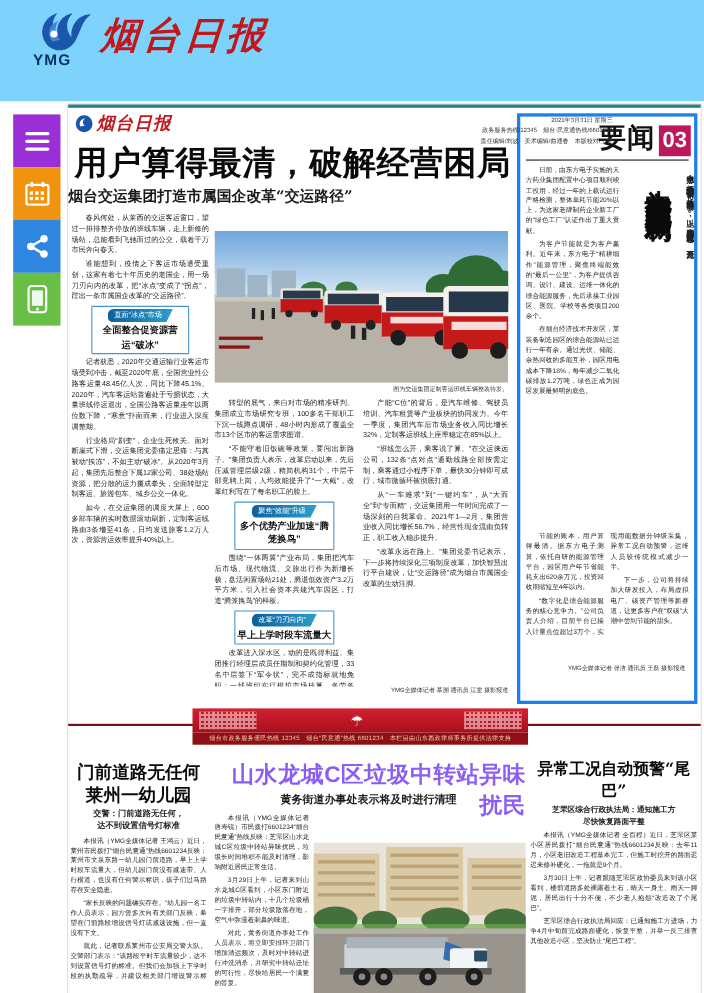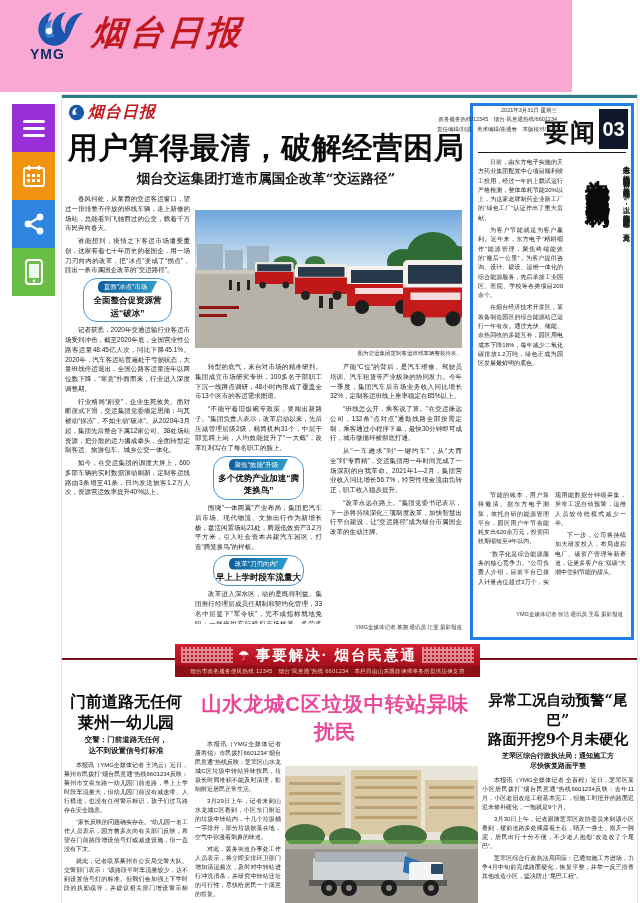--- a/index.html
+++ b/index.html
@@ -1,20 +1,20 @@
 <!DOCTYPE html>
 <html><head>
 <meta charset="utf-8">
 <style>
   html,body{margin:0;padding:0;}
   body{width:640px;height:903px;position:relative;background:#fff;overflow:hidden;
        font-family:"Liberation Sans",sans-serif;-webkit-font-smoothing:antialiased;}
 
   
-  #site-header{position:absolute;left:0;top:0;width:572px;height:92px;background:#f9a8d4;}
+  #site-header{position:absolute;left:0;top:0;width:640px;height:92px;background:#7dd3fc;}
   #ymg-logo{position:absolute;left:26px;top:4px;width:70px;height:60px;}
   #ymg-abbr{position:absolute;left:30px;top:46px;font-size:14px;font-weight:900;color:#0c2f63;letter-spacing:1px;}
   #site-title{position:absolute;left:92px;top:10px;font-size:34px;font-weight:900;color:#c0181c;
               font-family:"DejaVu Serif",serif;font-style:italic;letter-spacing:4px;transform:skewX(-4deg);}
 
   
   #toolbar{position:absolute;left:12px;top:104px;width:43px;}
   .tool-btn{width:43px;height:48px;display:flex;align-items:center;justify-content:center;cursor:pointer;}
   .tb-purple{background:#9a2fd8;} .tb-orange{background:#f0930f;}
   .tb-blue{background:#2e86e0;}  .tb-green{background:#69bf46;}
@@ -28,51 +28,51 @@
   #paper-masthead .mast-title{font-size:16px;font-weight:900;color:#c0181c;font-family:"DejaVu Serif",serif;font-style:italic;letter-spacing:1px;}
 
   #dateline{position:absolute;left:345px;top:8px;width:150px;text-align:right;z-index:5;
             font-size:5.5px;line-height:1.7;color:#333;}
 
   
   #hl-box{position:absolute;left:408px;top:5px;width:164px;height:537px;border:3px solid #1f7fe8;
           background:#fff;box-sizing:border-box;cursor:pointer;}
   #hl-head{display:flex;justify-content:flex-end;align-items:flex-end;margin:3px 3px 0 0;}
   #section-label{font-size:25px;font-weight:900;color:#111;letter-spacing:1px;}
-  #page-number{width:29px;height:40px;background:#0f172a;color:#fff;font-size:20px;font-weight:700;
+  #page-number{width:29px;height:28px;background:#be185d;color:#fff;font-size:20px;font-weight:700;
                display:flex;align-items:center;justify-content:center;margin-left:3px;}
   #hl-rule{border-top:1.5px solid #1a1a1a;margin:3px 5px 0 5px;}
   #hl-content{display:flex;flex-direction:row;height:332px;margin-top:2px;}
   #hl-intro{flex:1;padding:3px 2px 0 5px;font-size:6px;line-height:1.55;color:#222;text-align:justify;overflow:hidden;}
   #hl-intro p{margin:0 0 3px 0;text-indent:2em;}
   #hl-vhead{width:46px;writing-mode:vertical-rl;text-orientation:upright;font-size:25px;font-weight:900;
             color:#0a0a0a;line-height:1.05;letter-spacing:2px;padding-top:4px;}
   #hl-kicker{width:20px;writing-mode:vertical-rl;text-orientation:mixed;font-size:7px;font-weight:600;
              color:#222;line-height:1.4;padding-top:5px;letter-spacing:0.5px;}
   #hl-body{margin:4px 5px 0 5px;height:118px;column-count:2;column-gap:6px;
            font-size:6px;line-height:1.55;color:#222;text-align:justify;overflow:hidden;}
   #hl-body p{margin:0 0 3px 0;text-indent:2em;}
   #hl-byline{margin:2px 8px 0 0;text-align:right;font-size:5.5px;color:#333;}
 
   
   #lead-headline{position:absolute;left:0;top:30px;width:408px;text-align:center;
                  font-size:30px;font-weight:900;color:#0a0a0a;letter-spacing:0.5px;}
-  #lead-subhead{position:absolute;left:0;top:72px;width:408px;text-align:center;
+  #lead-subhead{position:absolute;left:0;top:72px;width:408px;
                 font-size:13.5px;font-weight:700;color:#1a1a1a;font-family:"DejaVu Serif",serif;}
   #lead-body{position:absolute;left:0;top:96px;width:405px;height:446px;}
   .news-col{position:absolute;font-size:6.5px;line-height:1.5;color:#222;text-align:justify;overflow:hidden;}
   .news-col p{margin:0 0 3px 0;text-indent:2em;}
   #lead-col1{left:3px;top:0;width:125px;height:446px;}
   #lead-photo{position:absolute;left:133px;top:16px;width:267px;height:138px;}
   #lead-caption{position:absolute;left:133px;top:156px;width:267px;text-align:right;font-size:5.5px;color:#333;}
   #lead-col2{left:133px;top:168px;width:127px;height:262px;}
   #lead-col3{left:268px;top:168px;width:132px;height:258px;}
   #lead-byline{position:absolute;left:268px;top:430px;width:132px;text-align:right;font-size:5.5px;color:#333;}
 
-  .inset{border:1px solid #4a94cc;border-radius:14px;padding:2px;margin:3px 18px;text-align:center;}
+  .inset{border:1px solid #4a94cc;border-radius:1px;padding:2px;margin:3px 18px;text-align:center;}
   .inset-tab{display:inline-block;background:linear-gradient(90deg,#0d5f9e,#2e9ec9);color:#fff;
              font-size:6.5px;padding:1px 10px 1px 6px;border-radius:5px 0 0 5px;
              clip-path:polygon(0 0,100% 0,90% 100%,0 100%);}
   .inset-title{font-weight:700;font-size:8.5px;color:#111;margin-top:1px;}
 
   
   #banner-line{position:absolute;left:0;top:560px;width:575px;border-top:2px solid #7a0f1a;}
   #banner{position:absolute;left:113px;top:546px;width:305px;height:22px;
           background:linear-gradient(180deg,#d22030,#a90f1d);display:flex;align-items:center;justify-content:center;
           color:#fff;font-weight:900;font-size:14.5px;letter-spacing:2px;}
@@ -85,22 +85,22 @@
                 color:#f6cfae;font-size:5.5px;display:flex;align-items:center;justify-content:center;letter-spacing:0.3px;}
 
   
   #bottom{position:absolute;left:0;top:590px;width:575px;height:218px;}
   #bot-left{position:absolute;left:2px;top:4px;width:124px;}
   .bl-title div{font-size:16px;font-weight:900;color:#0a0a0a;text-align:center;line-height:1.3;font-family:"DejaVu Serif",serif;}
   .sub-lines div{font-size:7.5px;font-weight:700;color:#222;text-align:center;line-height:1.5;font-family:"DejaVu Serif",serif;}
   #bot-left .paras{margin-top:5px;font-size:6px;line-height:1.5;color:#222;text-align:justify;height:132px;overflow:hidden;}
   .paras p{margin:0 0 3px 0;text-indent:2em;}
 
-  #bot-mid-title{position:absolute;left:130px;top:2px;width:286px;text-align:center;
-                 font-size:20.5px;font-weight:900;color:#ec4899;letter-spacing:0.5px;}
+  #bot-mid-title{position:absolute;left:130px;top:2px;width:286px;text-align:right;
+                 font-size:20.5px;font-weight:900;color:#8b5cf6;letter-spacing:0.5px;}
   #bot-mid-sub{position:absolute;left:130px;top:32px;width:286px;text-align:center;
                font-size:10px;font-weight:700;color:#1a1a1a;font-family:"DejaVu Serif",serif;}
   #bot-mid-col{position:absolute;left:133px;top:52px;width:86px;height:164px;
                font-size:6px;line-height:1.5;color:#222;text-align:justify;overflow:hidden;}
   #bot-mid-photo{position:absolute;left:223px;top:78px;width:193px;height:140px;}
 
   #bot-right{position:absolute;left:420px;top:2px;width:152px;}
   .br-title div{font-size:14.5px;font-weight:900;color:#0a0a0a;text-align:center;line-height:1.35;font-family:"DejaVu Serif",serif;}
   #bot-right .sub-lines{margin-top:2px;}
   #bot-right .sub-lines div{font-size:7px;}
@@ -317,21 +317,20 @@
         <p>“数字化是综合能源服务的核心竞争力。”公司负责人介绍，目前平台已接入计量点位超过3万个，实现用能数据分钟级采集，异常工况自动预警，运维人员较传统模式减少一半。</p>
         <p>下一步，公司将持续加大研发投入，布局虚拟电厂、碳资产管理等新赛道，让更多客户在“双碳”大潮中尝到节能的甜头。</p>
       </div>
     <div id="hl-byline">YMG全媒体记者 张洁 通讯员 王磊 摄影报道</div>
   </div>
 
   <div id="banner-line"></div>
   <div id="banner">
     <div class="banner-deco" id="banner-deco-l"></div>
     <span id="banner-icon">☂</span>
-    <span>事要解决· 烟台民意通</span>
     <div class="banner-deco" id="banner-deco-r"></div>
   </div>
   <div id="banner-strip">烟台市政务服务便民热线 12345　烟台“民意通”热线 6601234　本栏目由山东西政律师事务所提供法律支持</div>
 
   <div id="bottom">
 
     <div id="bot-left">
       <div class="bl-title">
           <div>门前道路无任何</div>
           <div>莱州一幼儿园</div>
@@ -341,20 +340,21 @@
           <div>达不到设置信号灯标准</div>
         </div>
       <div class="paras">
           <p>本报讯（YMG全媒体记者 王鸿云）近日，莱州市民拨打“烟台民意通”热线6601234反映：莱州市文泉东路一幼儿园门前道路，早上上学时段车流量大，但幼儿园门前没有减速带、人行横道，也没有任何警示标识，孩子们过马路存在安全隐患。</p>
           <p>“家长反映的问题确实存在。”幼儿园一名工作人员表示，园方曾多次向有关部门反映，希望在门前路段增设信号灯或减速设施，但一直没有下文。</p>
           <p>就此，记者联系莱州市公安局交警大队。交警部门表示：“该路段平时车流量较少，达不到设置信号灯的标准。但我们会加强上下学时段的执勤疏导，并建议相关部门增设警示标志。”</p>
         </div>
     </div>
 
     <div id="bot-mid-title">山水龙城C区垃圾中转站异味扰民</div>
+    <div id="bot-mid-sub">黄务街道办事处表示将及时进行清理</div>
     <div id="bot-mid-col" class="paras">
         <p>本报讯（YMG全媒体记者 唐寿锐）市民拨打6601234“烟台民意通”热线反映：芝罘区山水龙城C区垃圾中转站异味扰民，垃圾长时间堆积不能及时清理，影响附近居民正常生活。</p>
         <p>3月29日上午，记者来到山水龙城C区看到，小区东门附近的垃圾中转站内，十几个垃圾桶一字排开，部分垃圾散落在地，空气中弥漫着刺鼻的味道。</p>
         <p>对此，黄务街道办事处工作人员表示，将立即安排环卫部门增加清运频次，及时对中转站进行冲洗消杀，并研究中转站迁址的可行性，尽快给居民一个满意的答复。</p>
       </div>
     <svg id="bot-mid-photo" viewBox="0 0 193 140" preserveAspectRatio="none">
       <rect width="193" height="140" fill="#e8e4da"></rect>
       <g fill="#d9c9a4">
           <rect x="0" y="10" width="60" height="60"></rect>
           <rect x="66" y="4" width="70" height="64"></rect>
@@ -400,21 +400,20 @@
           <circle cx="146" cy="122" r="3" fill="#888"></circle>
       </g>
       <g fill="#70b34e">
           <rect x="0" y="74" width="193" height="4" opacity="0.6"></rect>
         </g>
     </svg>
 
     <div id="bot-right">
       <div class="br-title">
           <div>异常工况自动预警“尾巴”</div>
-          <div>路面开挖9个月未硬化</div>
         </div>
       <div class="sub-lines">
           <div>芝罘区综合行政执法局：通知施工方</div>
           <div>尽快恢复路面平整</div>
         </div>
       <div class="paras">
           <p>本报讯（YMG全媒体记者 全百程）近日，芝罘区某小区居民拨打“烟台民意通”热线6601234反映：去年11月，小区老旧改造工程基本完工，但施工时挖开的路面迟迟未修补硬化，一拖就是9个月。</p>
           <p>3月30日上午，记者跟随芝罘区政协委员来到该小区看到，楼前道路多处裸露着土石，晴天一身土、雨天一脚泥，居民出行十分不便，不少老人抱怨“改造改了个尾巴”。</p>
           <p>芝罘区综合行政执法局回应：已通知施工方进场，力争4月中旬前完成路面硬化，恢复平整，并举一反三排查其他改造小区，坚决防止“尾巴工程”。</p>
         </div>

